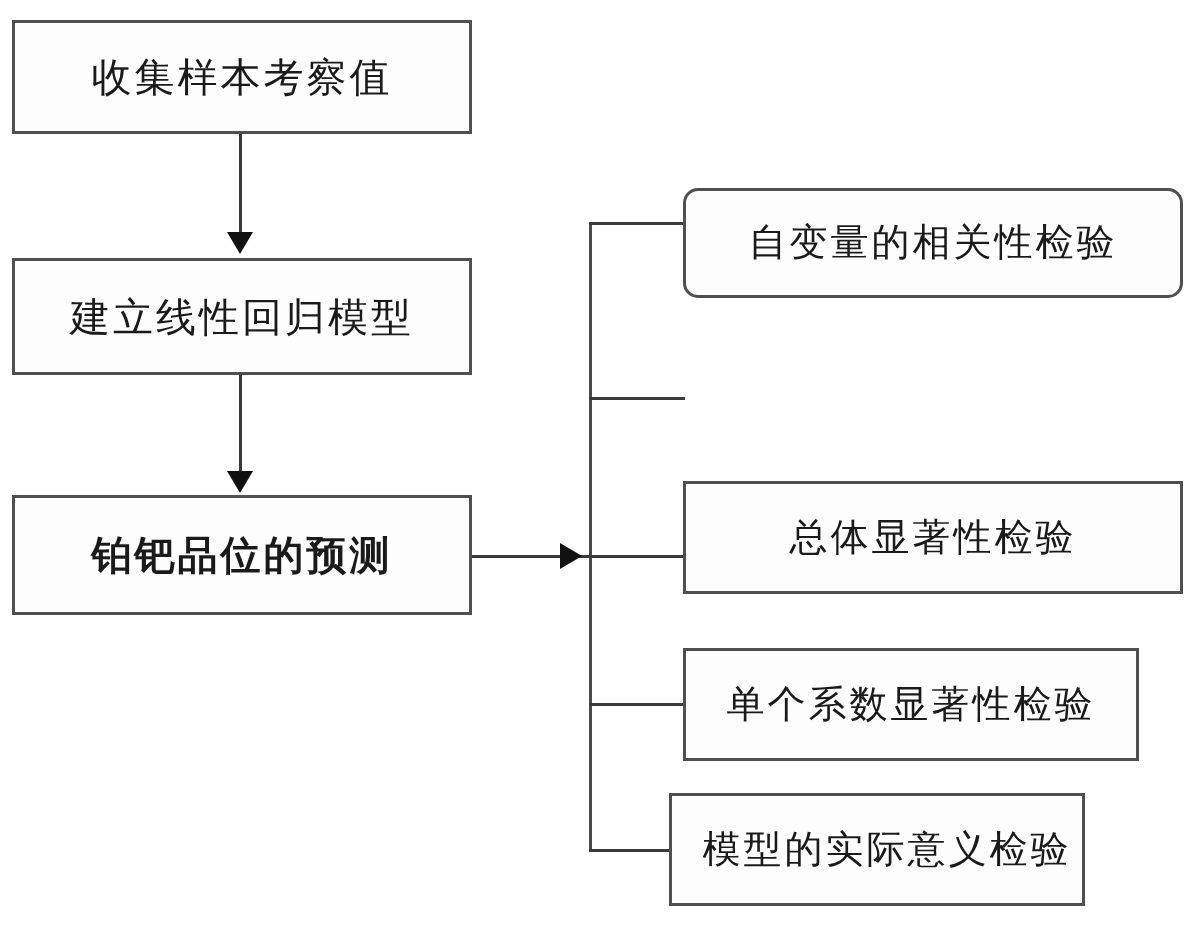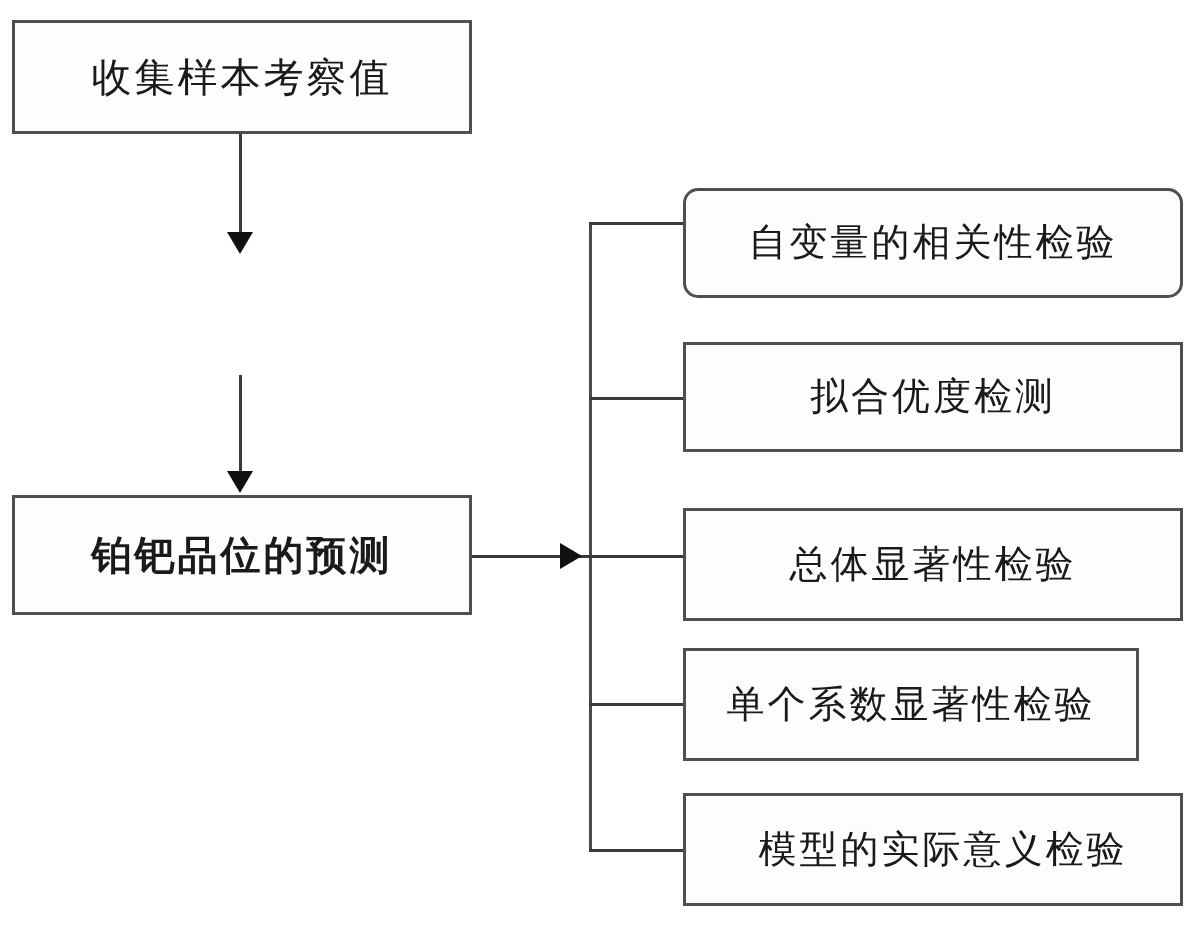--- a/index.html
+++ b/index.html
@@ -77,51 +77,51 @@
 
 <div id="canvas">
 
   <div class="node node-left" style="left:12px; top:20px; width:460px; height:114px;">
     <span>收集样本考察值</span>
   </div>
 
   <div class="vline" style="left:239px; top:134px; height:100px;"></div>
   <div class="arrow-down" style="left:227px; top:232px;"></div>
 
+  <div class="node node-left" style="left:12px; top:258px; width:460px; height:117px;">
+    <span>建立线性回归模型</span>
+  </div>
 
   <div class="vline" style="left:239px; top:375px; height:98px;"></div>
   <div class="arrow-down" style="left:227px; top:471px;"></div>
 
   <div class="node node-left" style="left:12px; top:495px; width:460px; height:120px;font-weight:bold;">
     <span>铂钯品位的预测</span>
   </div>
 
   <div class="hline" style="left:472px; top:555px; width:120px;"></div>
   <div class="arrow-right" style="left:560px; top:543px;"></div>
 
   <div class="bracket-spine" style="left:589px; top:222px; height:630px;"></div>
 
   <div class="hline" style="left:589px; top:222px; width:96px;"></div>
   <div class="node node-right" style="left:683px; top:188px; width:500px; height:110px;border-radius:15px;">
     <span>自变量的相关性检验</span>
   </div>
 
   <div class="hline" style="left:589px; top:397px; width:96px;"></div>
-  <div class="node node-right" style="left:683px; top:342px; width:500px; height:110px;">
-    <span>拟合优度检测</span>
-  </div>
 
   <div class="hline" style="left:589px; top:555px; width:96px;"></div>
-  <div class="node node-right" style="left:683px; top:508px; width:500px; height:113px;">
+  <div class="node node-right" style="left:683px; top:481px; width:500px; height:113px;">
     <span>总体显著性检验</span>
   </div>
 
   <div class="hline" style="left:589px; top:703px; width:96px;"></div>
   <div class="node node-right" style="left:683px; top:648px; width:456px; height:113px;">
     <span>单个系数显著性检验</span>
   </div>
 
   <div class="hline" style="left:589px; top:849px; width:96px;"></div>
-  <div class="node node-right" style="left:683px; top:793px; width:500px; height:113px;padding-left:20px;">
+  <div class="node node-right" style="left:669px; top:793px; width:416px; height:113px;padding-left:20px;">
     <span>模型的实际意义检验</span>
   </div>
 
 </div>
 
 </body></html>

